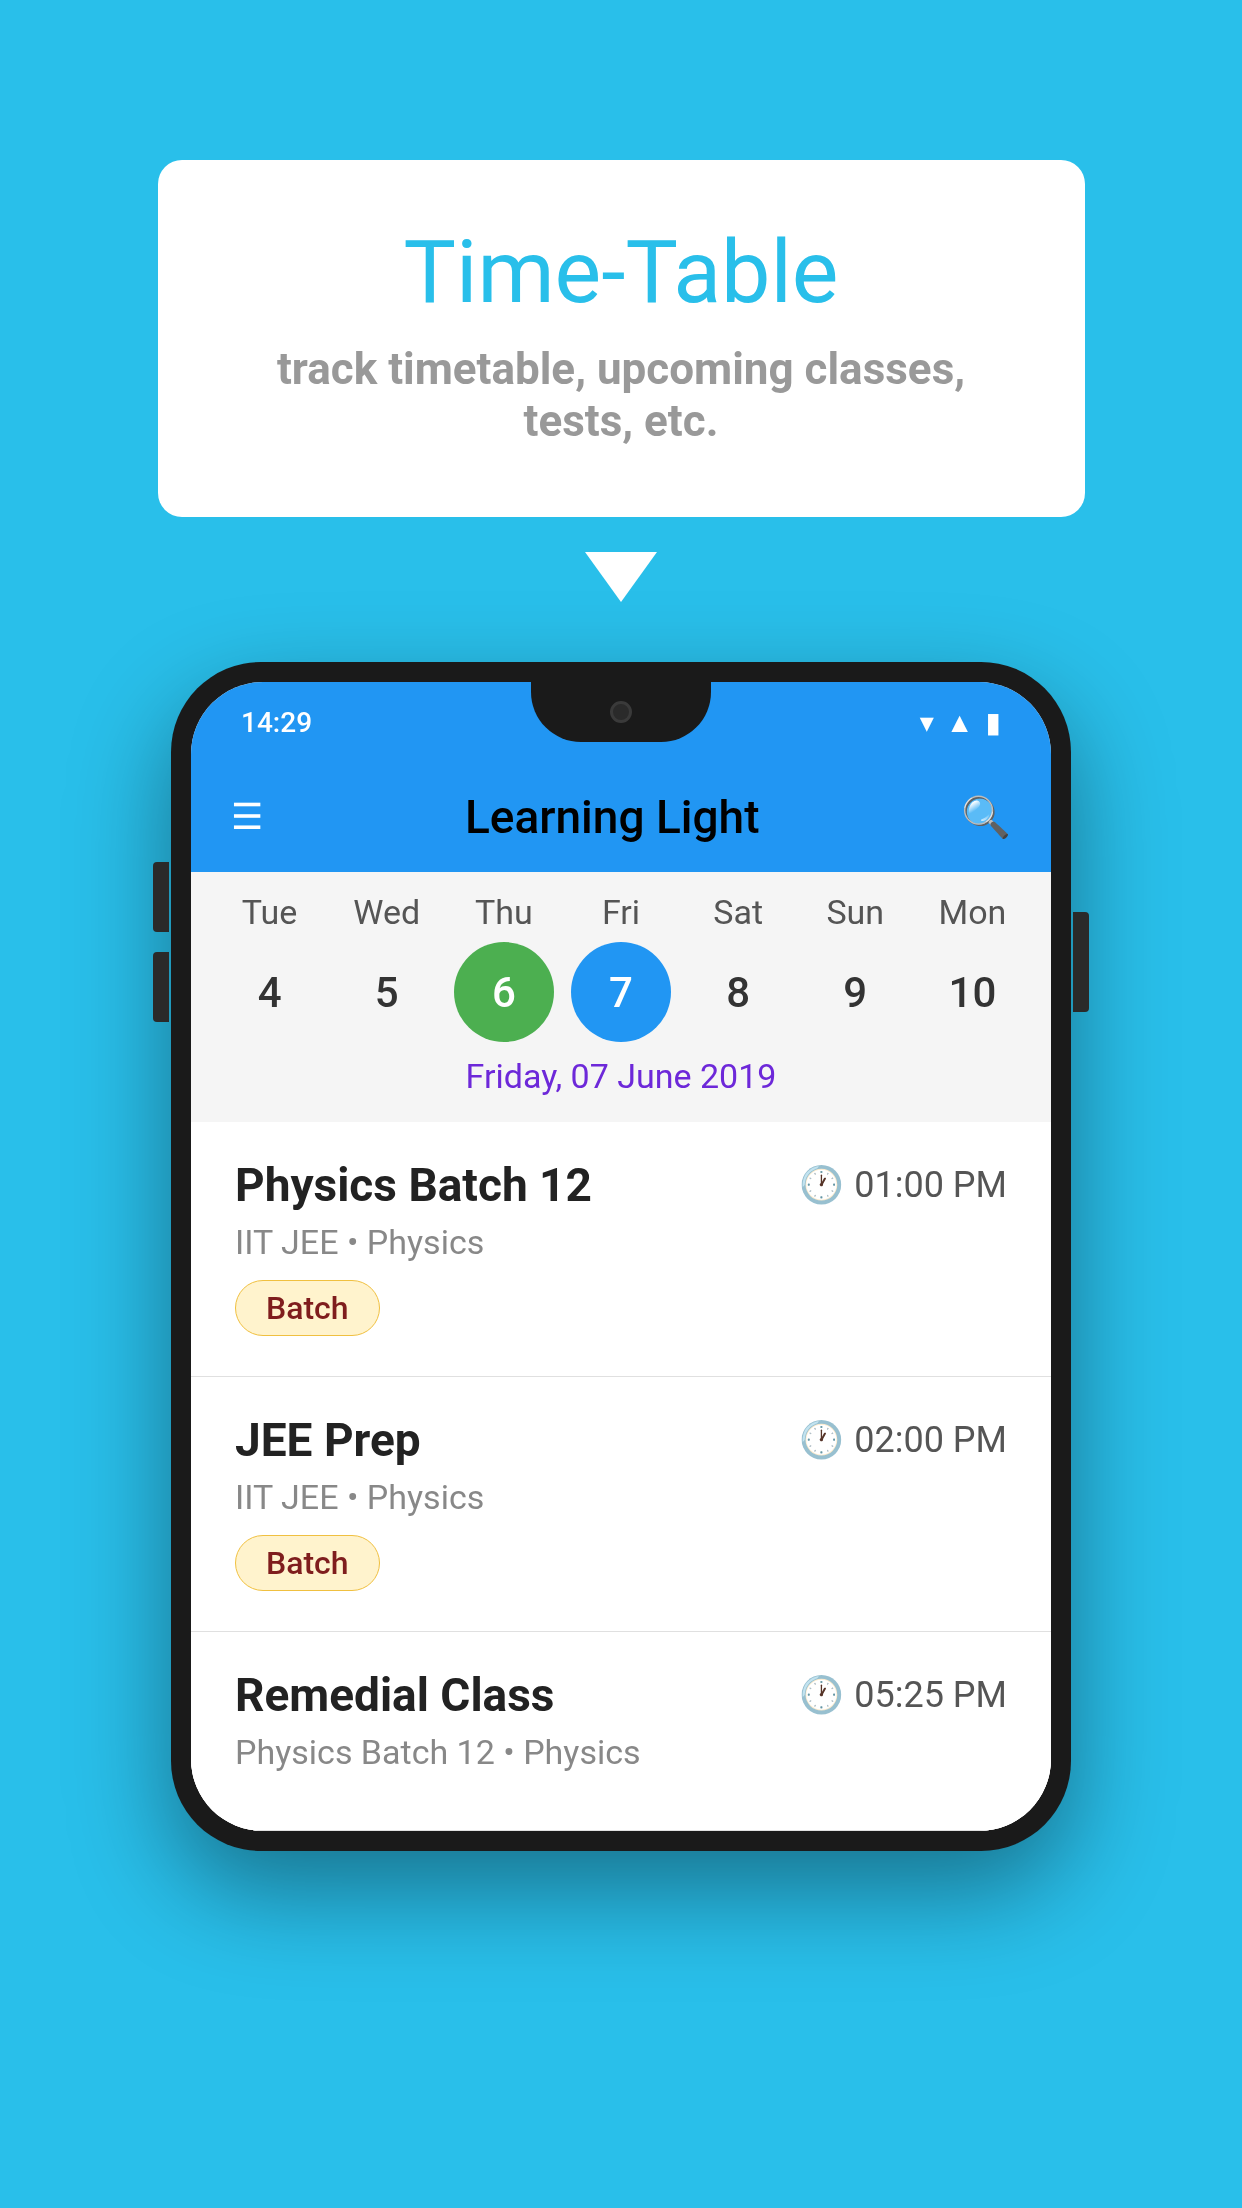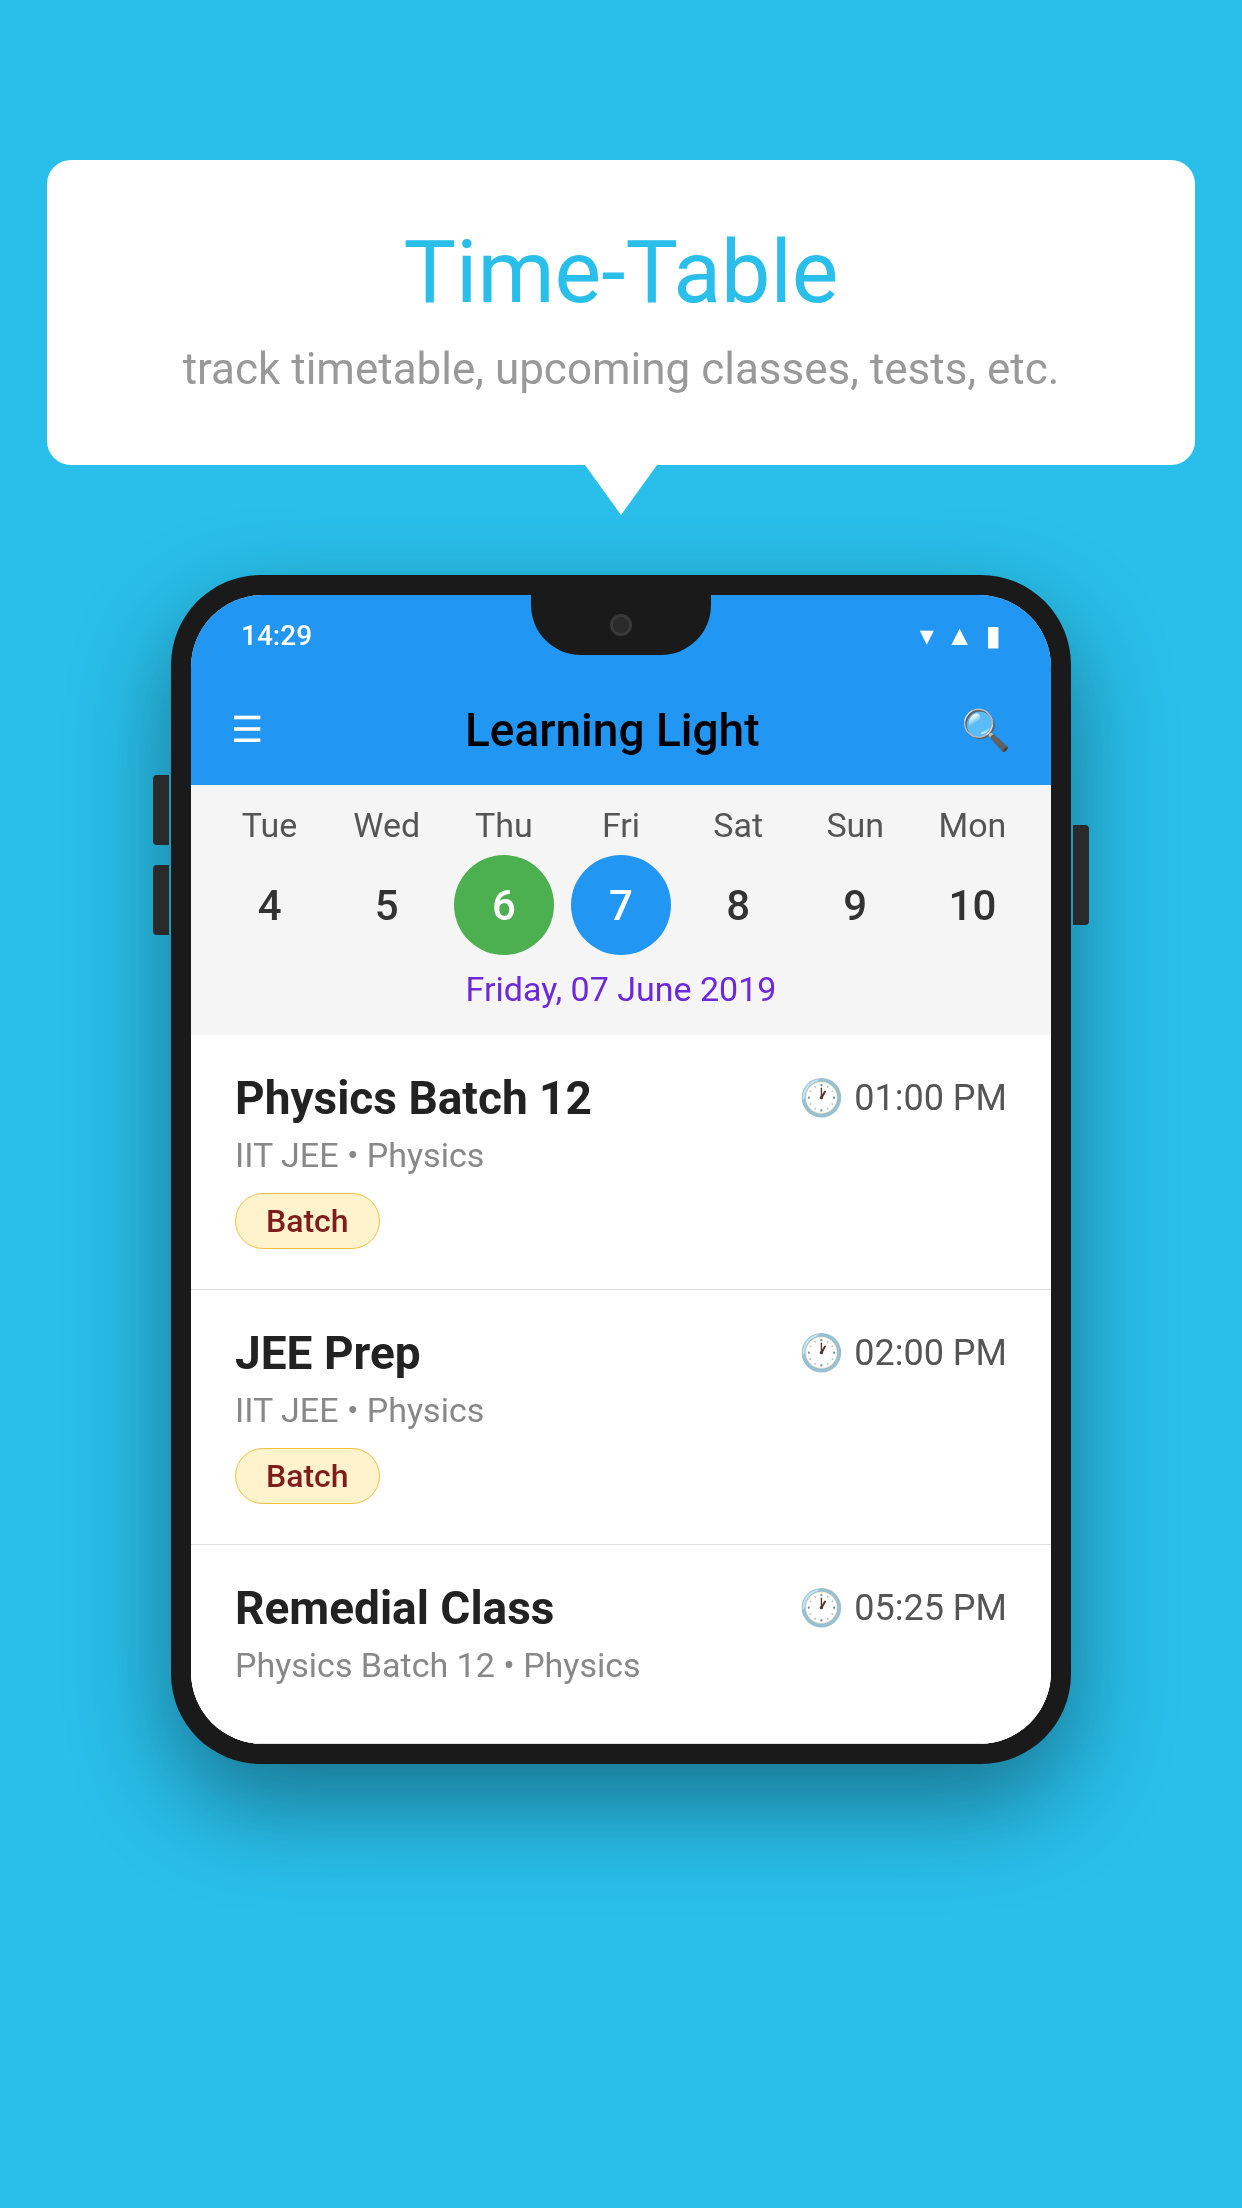--- a/index.html
+++ b/index.html
@@ -19,21 +19,22 @@
       align-items: center;
       overflow: hidden;
     }
 
     
     .speech-bubble-wrapper {
       margin-top: 160px;
       display: flex;
       flex-direction: column;
       align-items: center;
-      width: 1148px;
+      width: 927px;
+      gap: 35px;
     }
 
     .speech-bubble {
       background: white;
       border-radius: 24px;
       padding: 60px 80px 70px;
       width: 100%;
       text-align: center;
       position: relative;
     }
@@ -41,21 +42,21 @@
     .speech-bubble-title {
       font-size: 88px;
       font-weight: 400;
       color: #29BFEA;
       margin-bottom: 20px;
     }
 
     .speech-bubble-subtitle {
       font-size: 44px;
       color: #999;
-      font-weight: 400;
+      font-weight: 700;
     }
 
     .speech-bubble-pointer {
       width: 0;
       height: 0;
       border-left: 36px solid transparent;
       border-right: 36px solid transparent;
       border-top: 50px solid white;
     }
 

